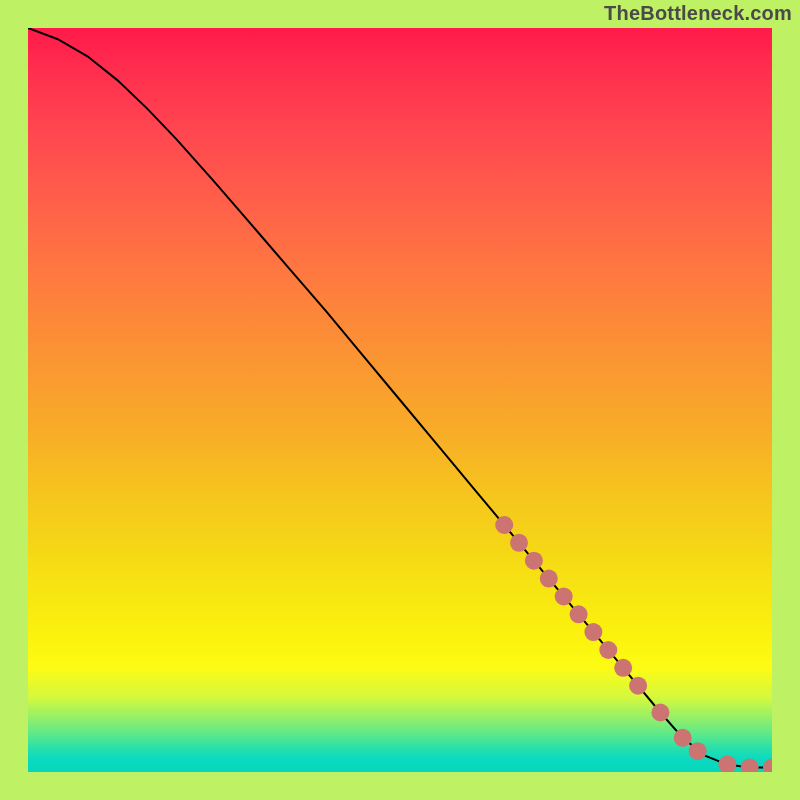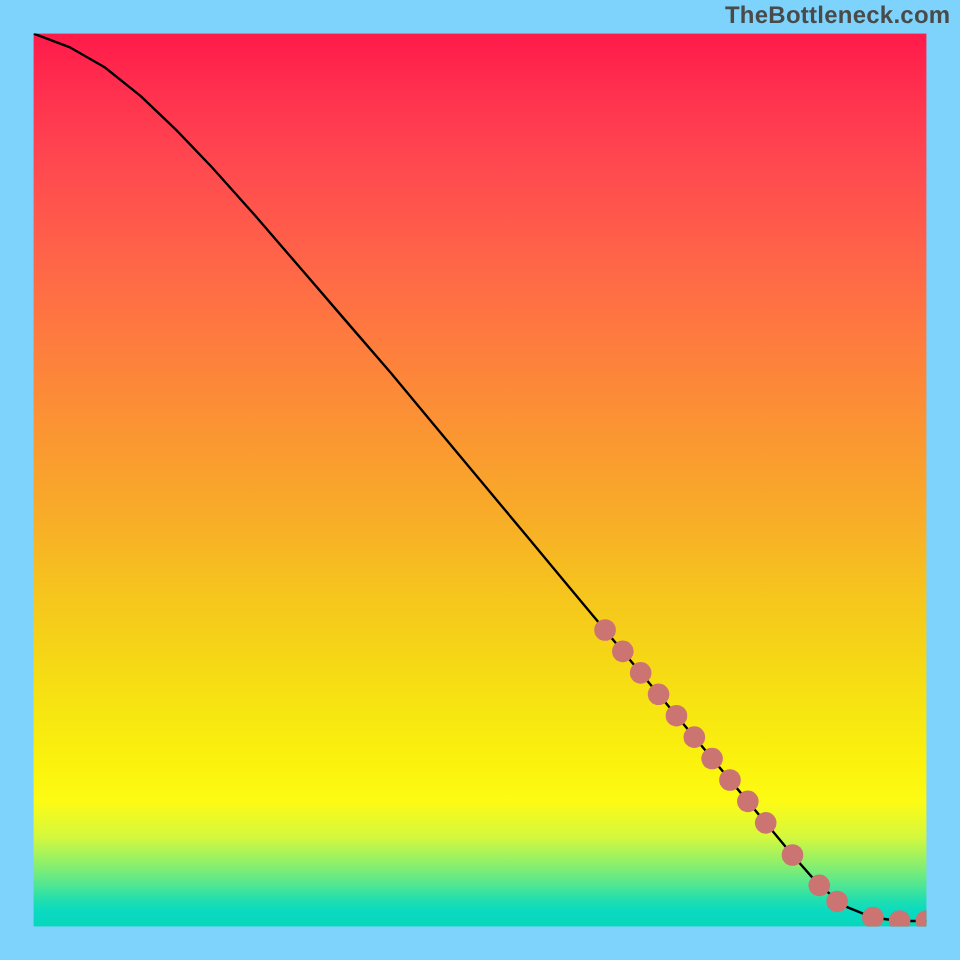--- a/index.html
+++ b/index.html
@@ -8,21 +8,21 @@
     width: 800px;
     height: 800px;
     background: #000;
     font-family: Arial, Helvetica, sans-serif;
     overflow: hidden;
   }
   .stage {
     position: relative;
     width: 800px;
     height: 800px;
-    background: #7dd3fc;
+    background: #bef264;
   }
   .watermark {
     position: absolute;
     top: 2px;
     right: 8px;
     color: #4a4a4a;
     font-size: 20px;
     font-weight: 600;
     letter-spacing: 0.2px;
     user-select: none;

